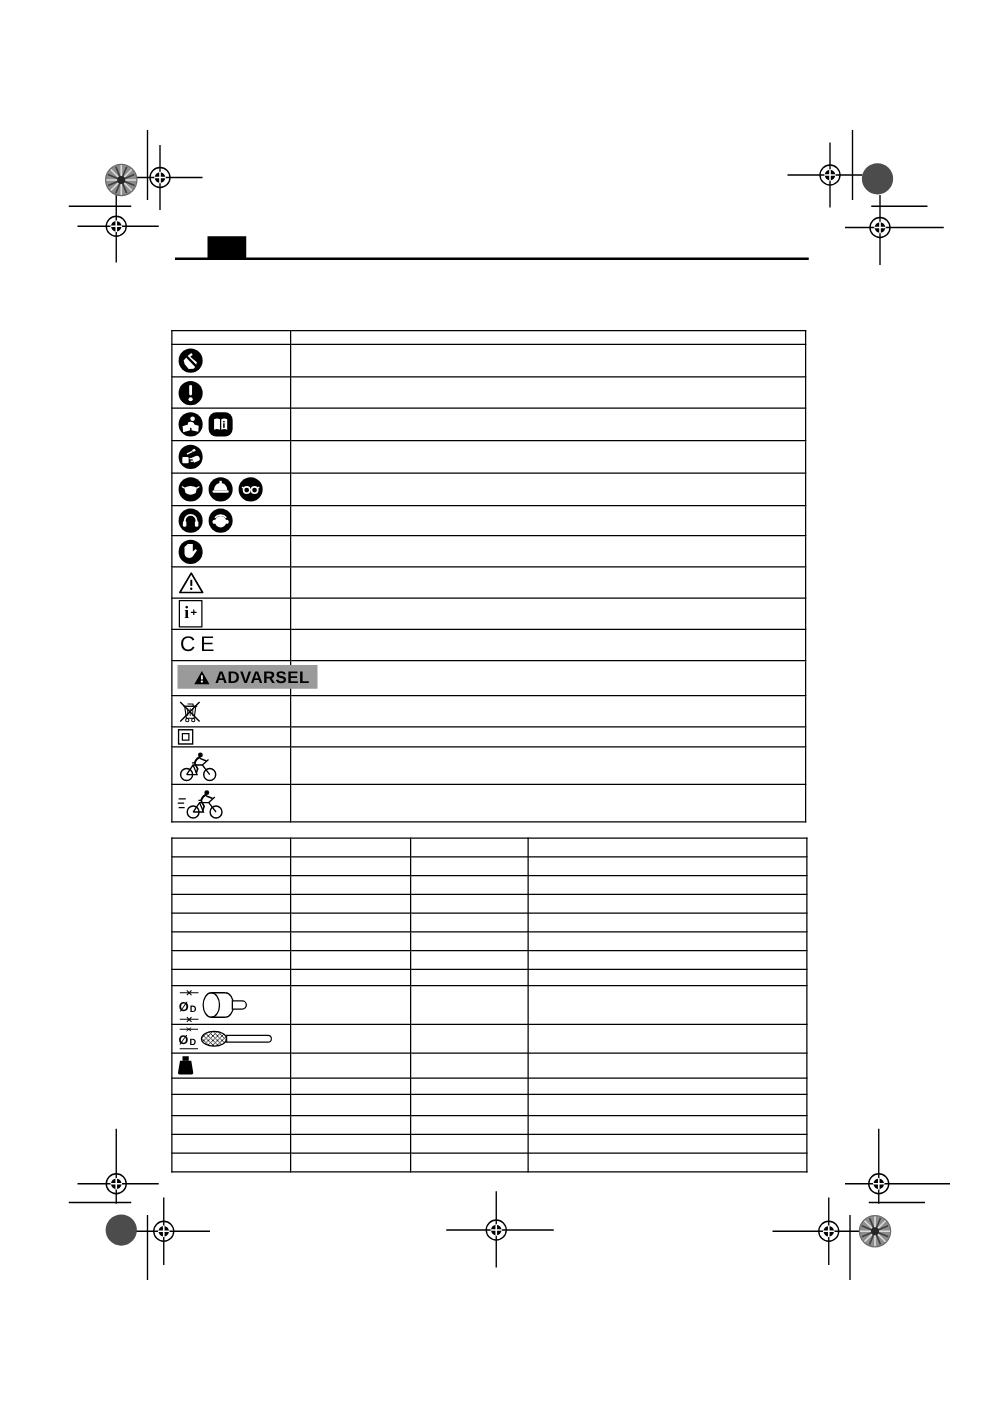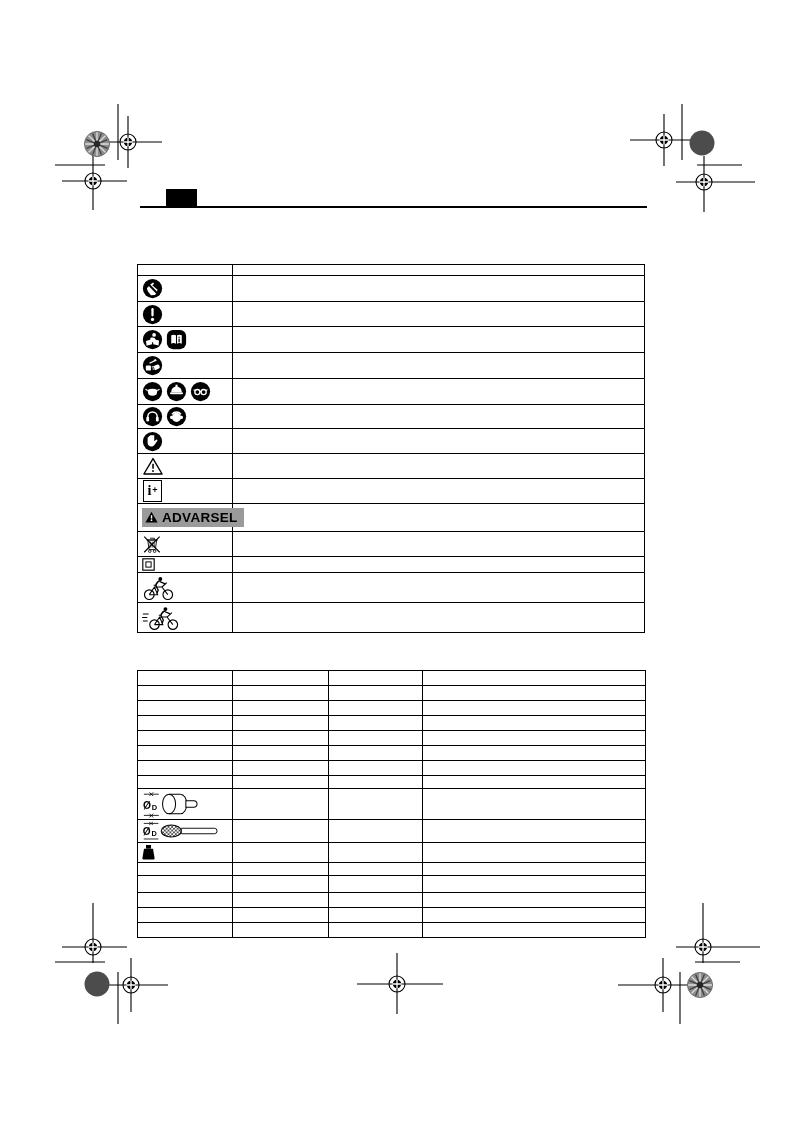--- a/index.html
+++ b/index.html
@@ -21,21 +21,21 @@
   .icons{display:flex;align-items:center;gap:3px;line-height:0}
   .ce{font-size:17px;letter-spacing:4px;line-height:1;display:inline-block;padding-left:2px}
   .info-box{
     display:inline-flex;align-items:center;justify-content:center;
     border:1.6px solid #000;width:17px;height:20px;margin-left:1px;
     font-family:"Liberation Serif", serif;font-weight:bold;font-size:14px;line-height:1;
   }
   .info-plus{font-family:"Liberation Sans", sans-serif;font-size:9px;font-weight:bold;margin-left:1px;position:relative;top:-1px}
   .advarsel{
     display:inline-flex;align-items:center;gap:4px;height:19px;
-    background:#9a9a9a;padding:0 6px 0 3px;
+    background:#9a9a9a;padding:0 6px 0 13px;
     font-weight:bold;font-size:13.5px;letter-spacing:.3px;line-height:1;white-space:nowrap;
   }
   .spec-sym{padding:1px 2px 1px 3px}
 </style>
 </head>
 <body>
 
 <div>
 
   <svg id="marks" viewBox="0 0 797 1128">
@@ -236,20 +236,26 @@
       <td class="sym-cell">
             <div class="icons">
         <span class="info-box">
                 <span>i</span>
                 <span class="info-plus">+</span>
               </span>
       </div>
           </td>
       <td></td>
     </tr>
+    <tr style="height:25px">
+      <td class="sym-cell">
+        <span class="ce">CE</span>
+      </td>
+      <td></td>
+    </tr>
     <tr style="height:28px">
       <td class="sym-cell">
         <span class="advarsel">
           <svg width="13" height="12" viewBox="0 0 14 13">
             <path d="M7 .8 13.6 12.4H.4Z" fill="#000"></path>
             <rect x="6.3" y="4.6" width="1.5" height="3.6" fill="#fff"></rect>
             <circle cx="7" cy="10" r=".95" fill="#fff"></circle>
           </svg>
           <span>ADVARSEL</span>
         </span>

